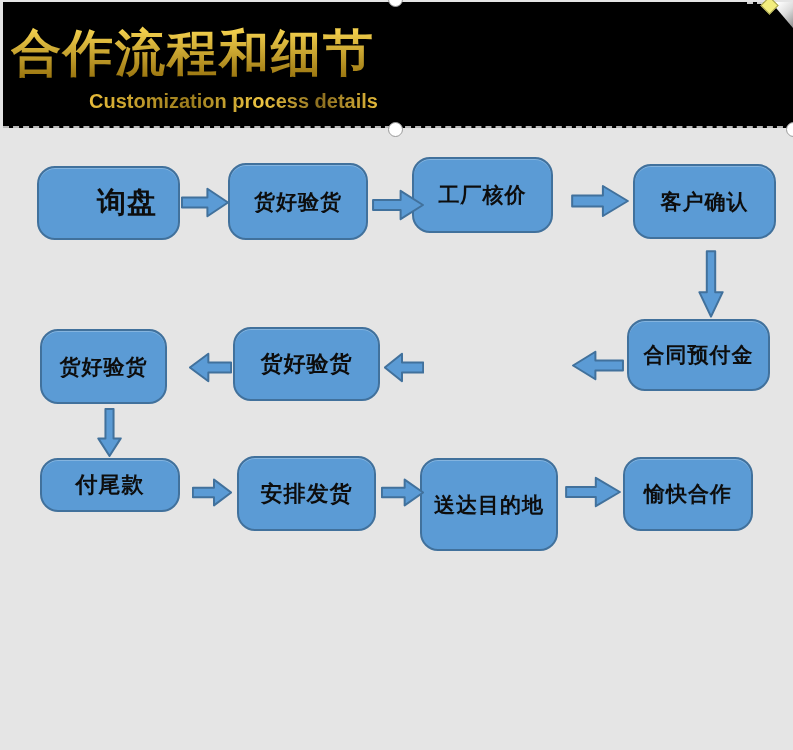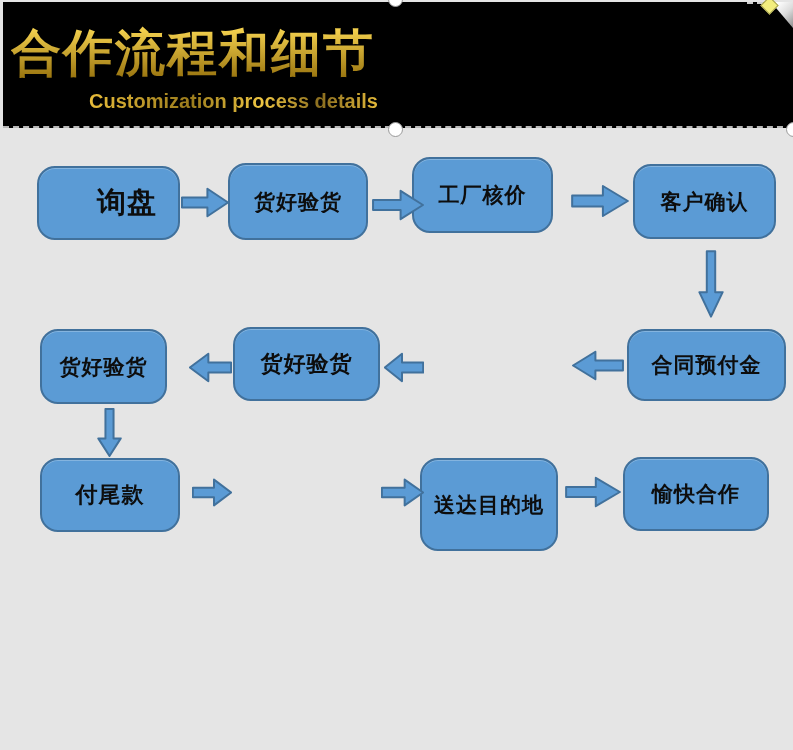--- a/index.html
+++ b/index.html
@@ -109,21 +109,21 @@
     <svg viewBox="0 0 100 60" preserveAspectRatio="none">
         <polygon vector-effect="non-scaling-stroke" points="2,21 55,21 55,5 98,30 55,55 55,39 2,39"></polygon>
       </svg>
   </div>
   <div class="arrow" style="left:697px; top:250px; width:28px; height:68px;">
     <svg viewBox="0 0 60 100" preserveAspectRatio="none">
         <polygon vector-effect="non-scaling-stroke" points="21,2 21,62 5,62 30,98 55,62 39,62 39,2"></polygon>
       </svg>
   </div>
 
-  <div class="flow-box" style="left:627px; top:329px; width:159px; height:72px; font-size:21px;">合同预付金</div>
+  <div class="flow-box" style="left:627px; top:319px; width:143px; height:72px; font-size:21px;">合同预付金</div>
   <div class="flow-box" style="left:233px; top:327px; width:147px; height:74px; font-size:22px;">货好验货</div>
   <div class="flow-box" style="left:40px;  top:329px; width:127px; height:75px; font-size:21px;">货好验货</div>
 
   <div class="arrow" style="left:572px; top:349px; width:52px; height:33px;">
     <svg viewBox="0 0 100 60" preserveAspectRatio="none">
         <polygon vector-effect="non-scaling-stroke" points="98,21 45,21 45,5 2,30 45,55 45,39 98,39"></polygon>
       </svg>
   </div>
   <div class="arrow" style="left:384px; top:351px; width:40px; height:33px;">
     <svg viewBox="0 0 100 60" preserveAspectRatio="none">
@@ -134,23 +134,24 @@
     <svg viewBox="0 0 100 60" preserveAspectRatio="none">
         <polygon vector-effect="non-scaling-stroke" points="98,21 45,21 45,5 2,30 45,55 45,39 98,39"></polygon>
       </svg>
   </div>
   <div class="arrow" style="left:96px; top:408px; width:27px; height:49px;">
     <svg viewBox="0 0 60 100" preserveAspectRatio="none">
         <polygon vector-effect="non-scaling-stroke" points="21,2 21,62 5,62 30,98 55,62 39,62 39,2"></polygon>
       </svg>
   </div>
 
-  <div class="flow-box" style="left:40px;  top:458px; width:140px; height:74px; font-size:22px;">付尾款</div>
+  <div class="flow-box" style="left:40px;  top:458px; width:140px; height:54px; font-size:22px;">付尾款</div>
+  <div class="flow-box" style="left:237px; top:456px; width:139px; height:75px; font-size:22px;">安排发货</div>
   <div class="flow-box" style="left:420px; top:458px; width:138px; height:93px; font-size:21px;">送达目的地</div>
-  <div class="flow-box" style="left:623px; top:457px; width:146px; height:74px; font-size:21px;">愉快合作</div>
+  <div class="flow-box" style="left:623px; top:457px; width:130px; height:74px; font-size:21px;">愉快合作</div>
 
   <div class="arrow" style="left:192px; top:477px; width:40px; height:31px;">
     <svg viewBox="0 0 100 60" preserveAspectRatio="none">
         <polygon vector-effect="non-scaling-stroke" points="2,21 55,21 55,5 98,30 55,55 55,39 2,39"></polygon>
       </svg>
   </div>
   <div class="arrow" style="left:381px; top:477px; width:43px; height:31px;">
     <svg viewBox="0 0 100 60" preserveAspectRatio="none">
         <polygon vector-effect="non-scaling-stroke" points="2,21 55,21 55,5 98,30 55,55 55,39 2,39"></polygon>
       </svg>

